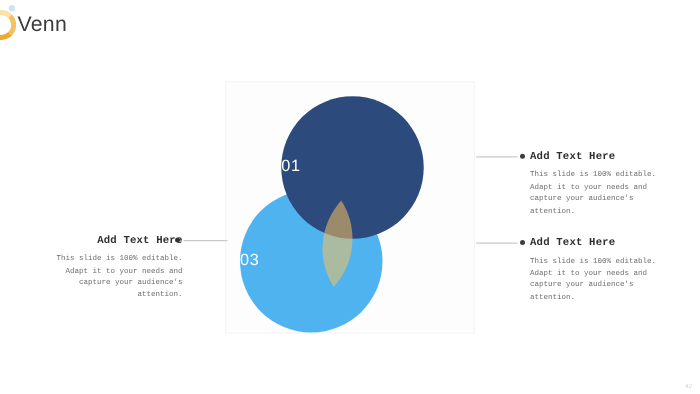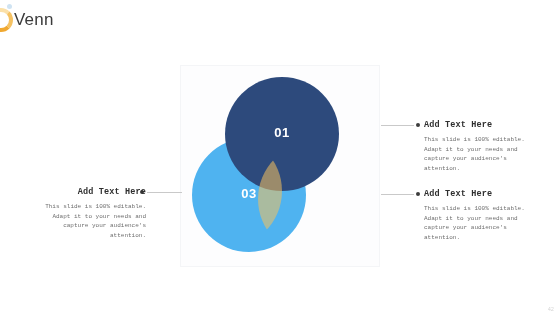--- a/index.html
+++ b/index.html
@@ -77,30 +77,30 @@
     height: 190px;
   }
   .circle {
     position: absolute;
     border-radius: 50%;
   }
   .circle .num {
     position: absolute;
     left: 0;
     right: 0;
-    text-align: center;
+    text-align: left;
     color: #ffffff;
     font-size: 13px;
-    font-weight: 700;
+    font-weight: 400;
     letter-spacing: .5px;
   }
   
   .c-03 {
     left: 6px;
-    top: 66px;
+    top: 80px;
     width: 114px;
     height: 114px;
     background: #4fb3f0;
   }
   .c-03 .num { top: 48px; }
   
   .c-02 {
     left: 72px;
     top: 70px;
     width: 114px;

